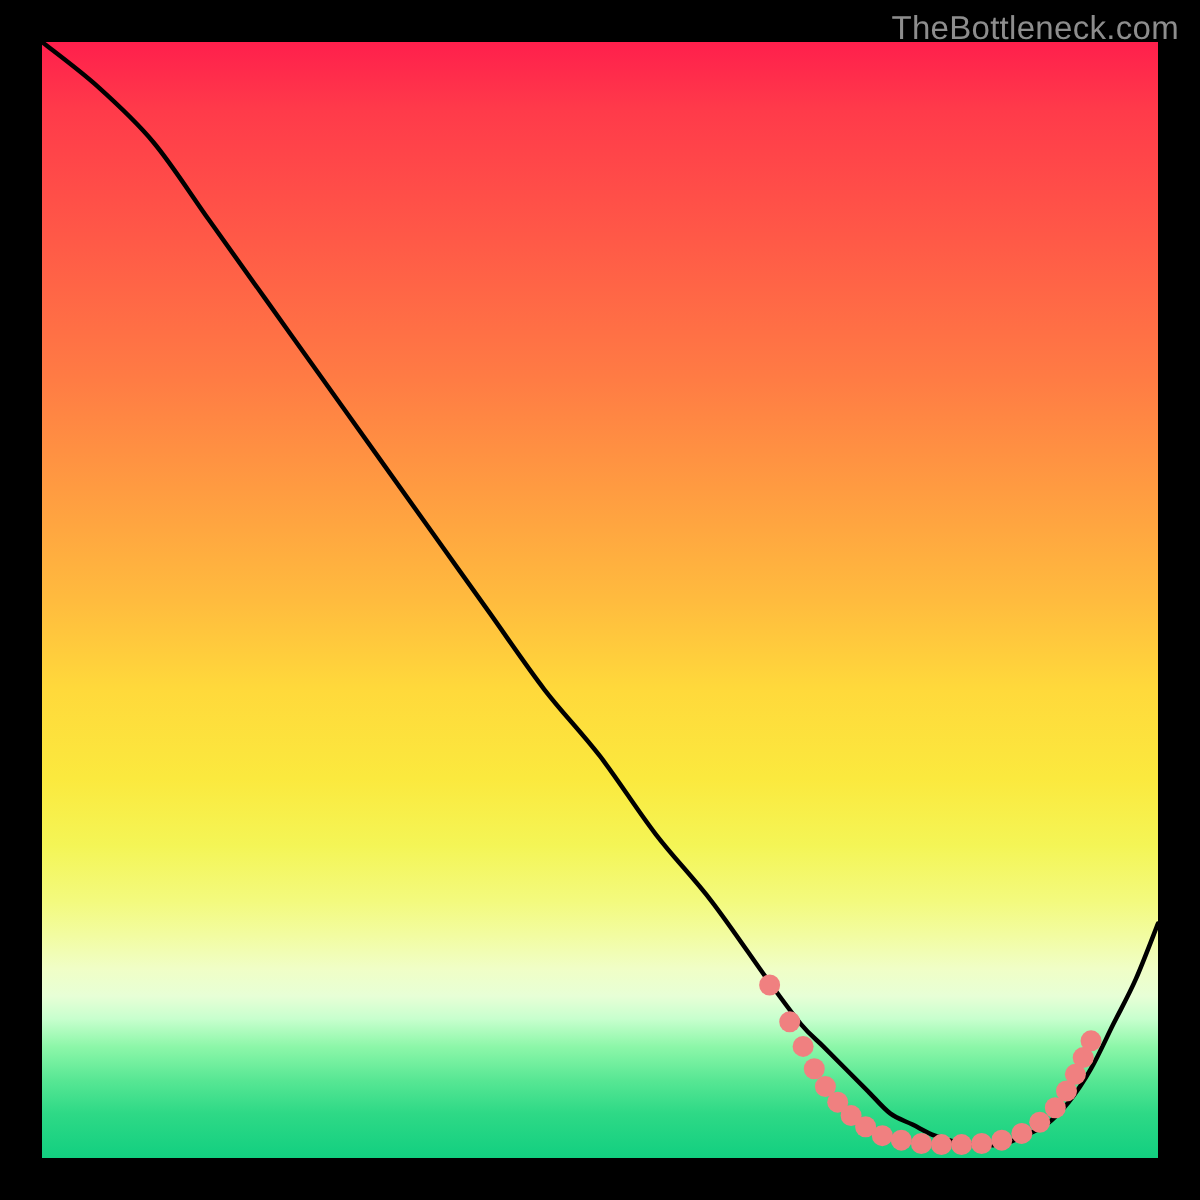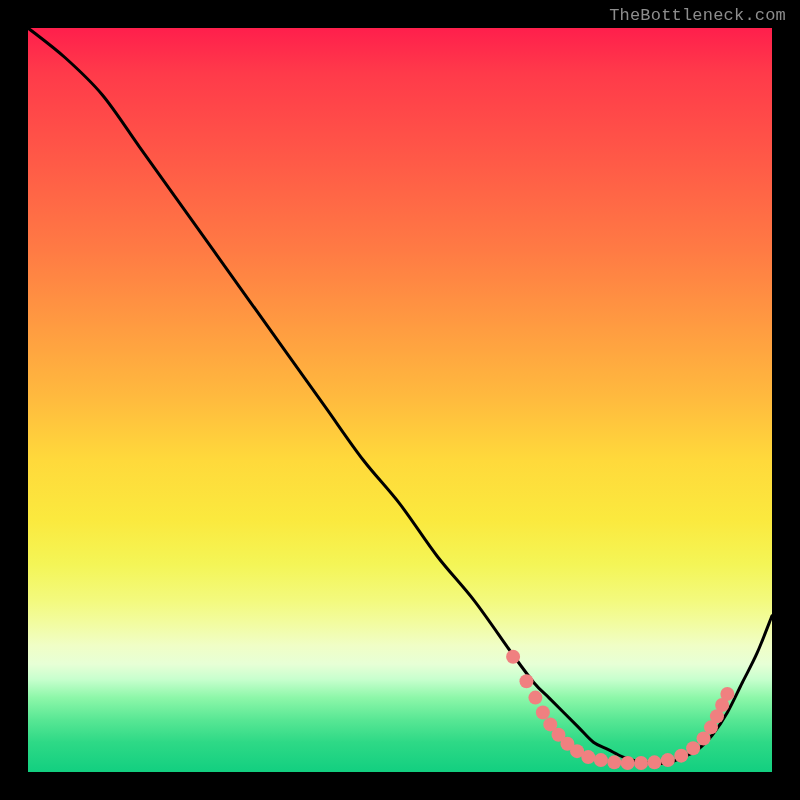--- a/index.html
+++ b/index.html
@@ -15,24 +15,23 @@
     position: relative;
     width: 800px;
     height: 800px;
     background: #000;
   }
   .attribution {
     position: absolute;
     top: 6px;
     right: 14px;
     color: #8d8d8d;
-    font-size: 17px;
+    font-size: 22px;
     letter-spacing: 0.2px;
     z-index: 50;
-    font-family: Liberation Mono, monospace;
   }
   .plot-area {
     position: absolute;
     left: 28px;
     top: 28px;
     width: 744px;
     height: 744px;
     overflow: hidden;
     z-index: 10;
   }

